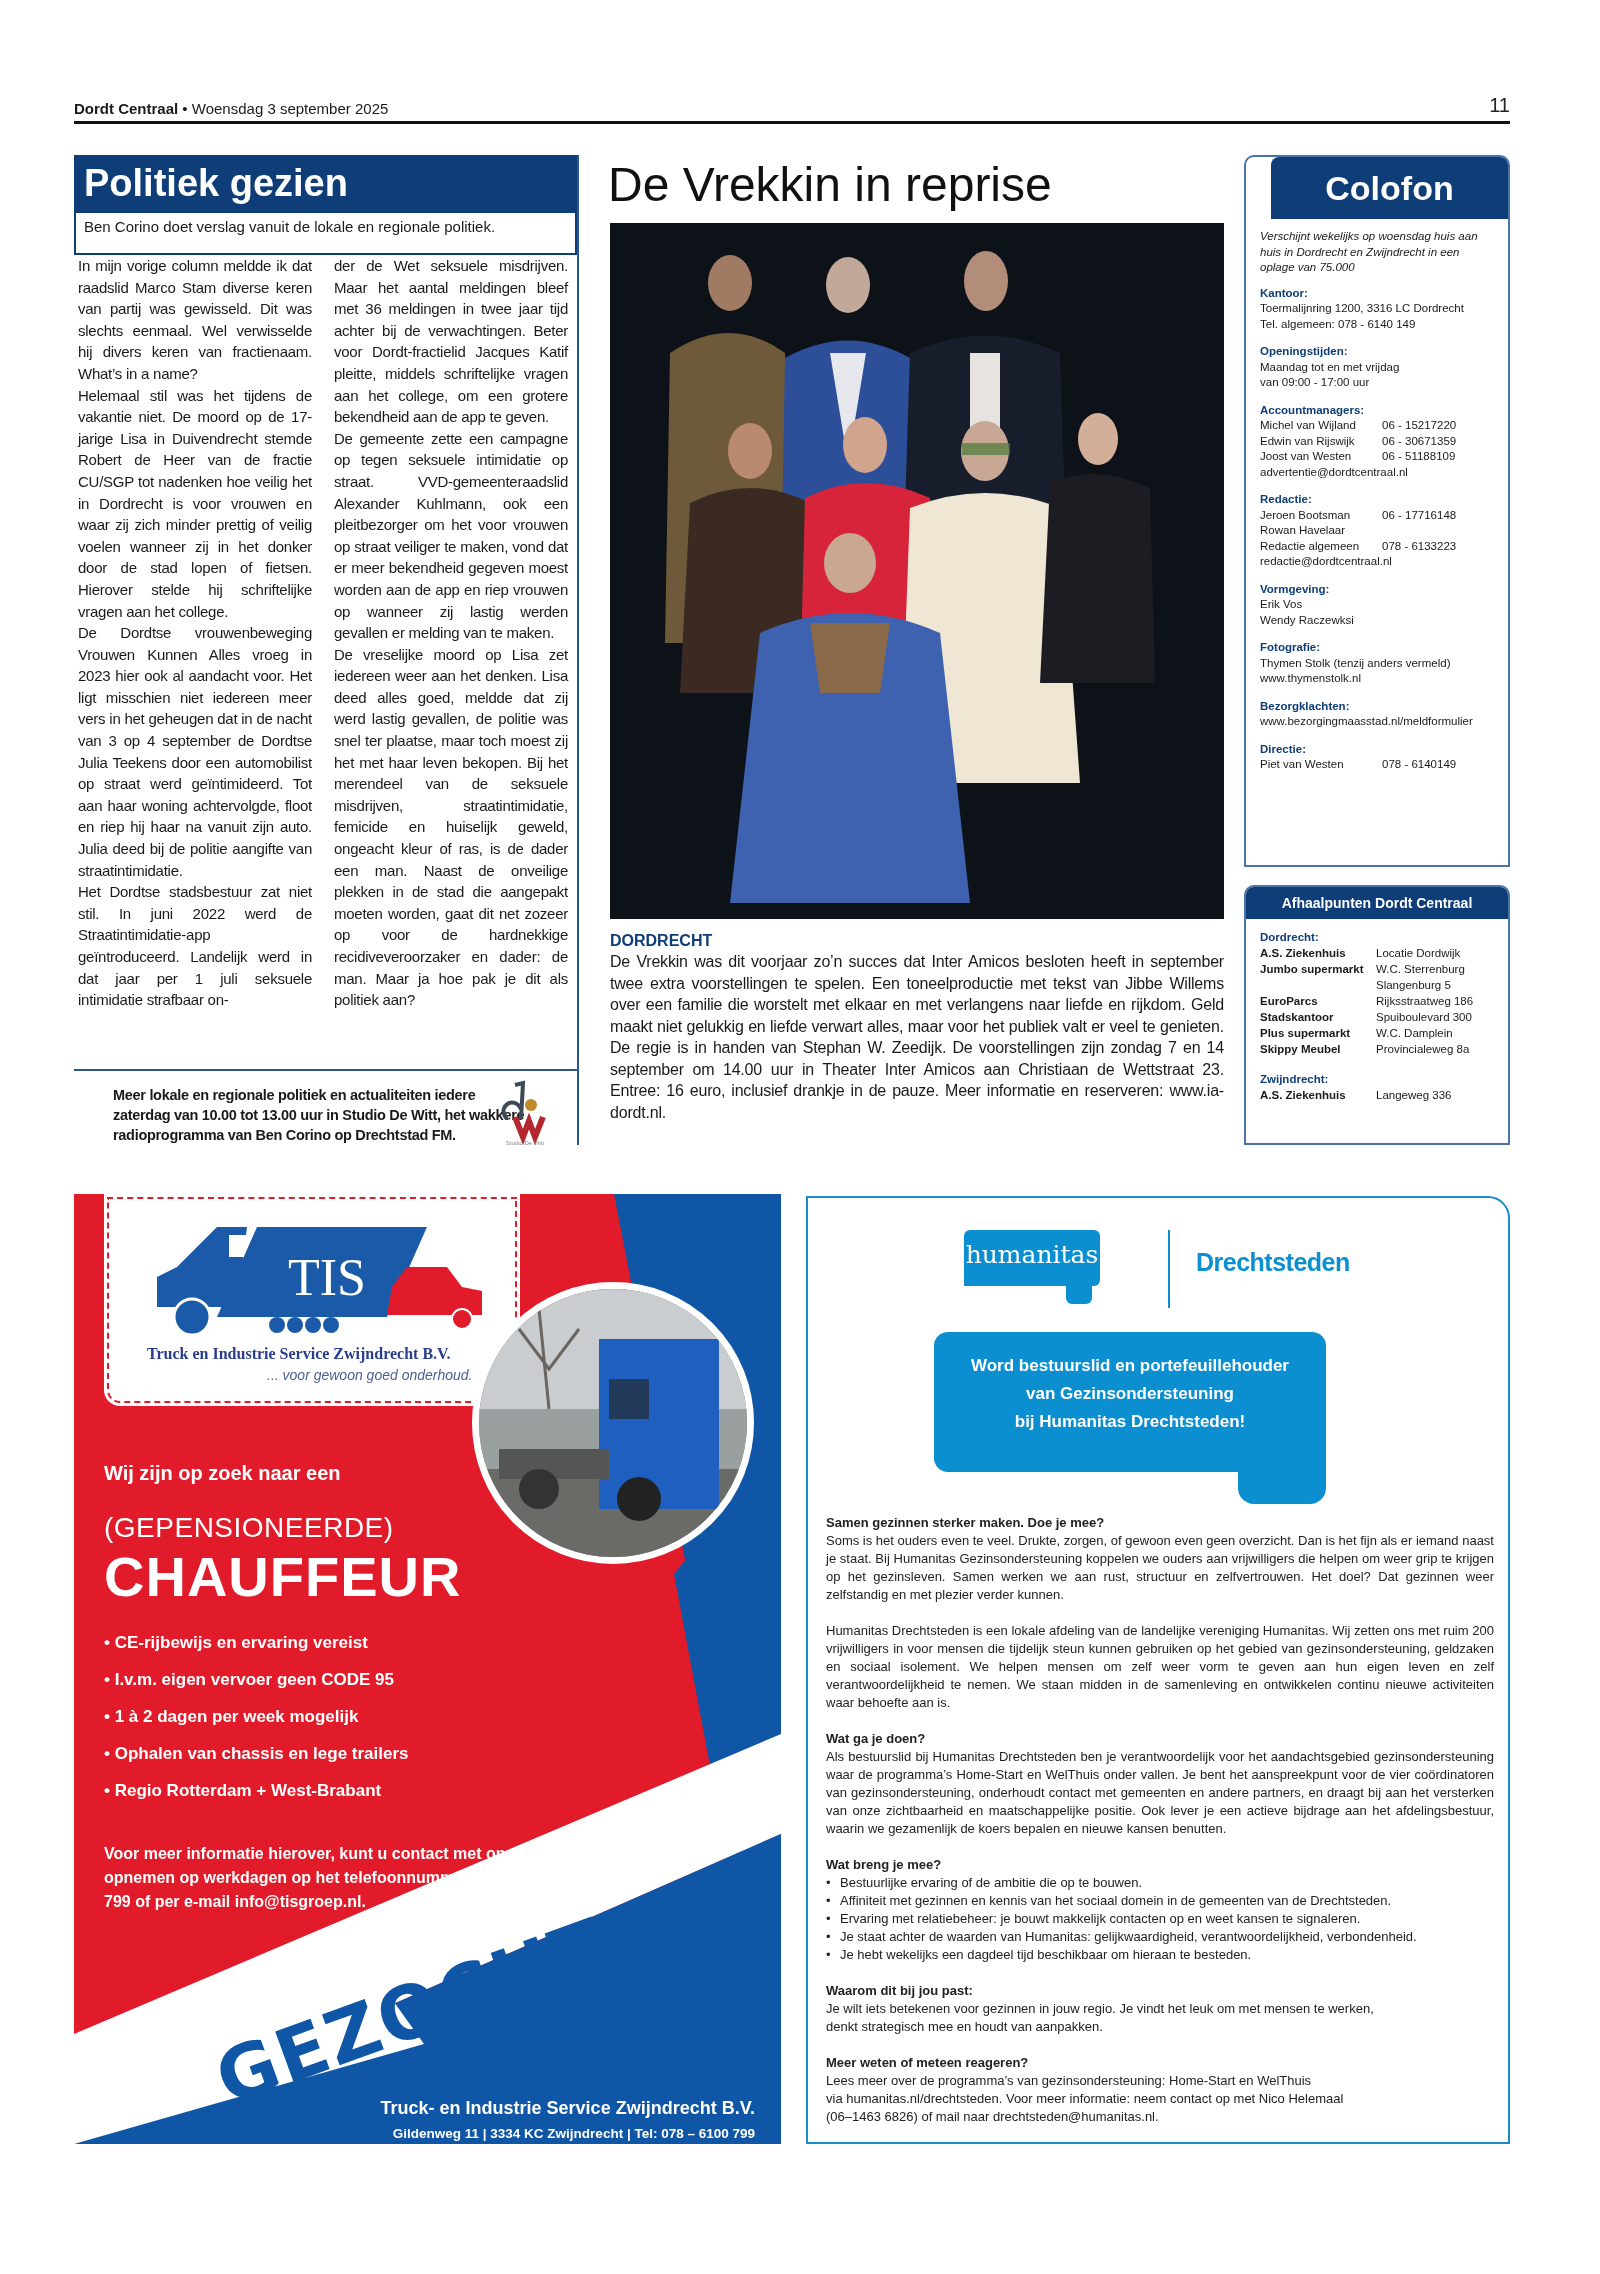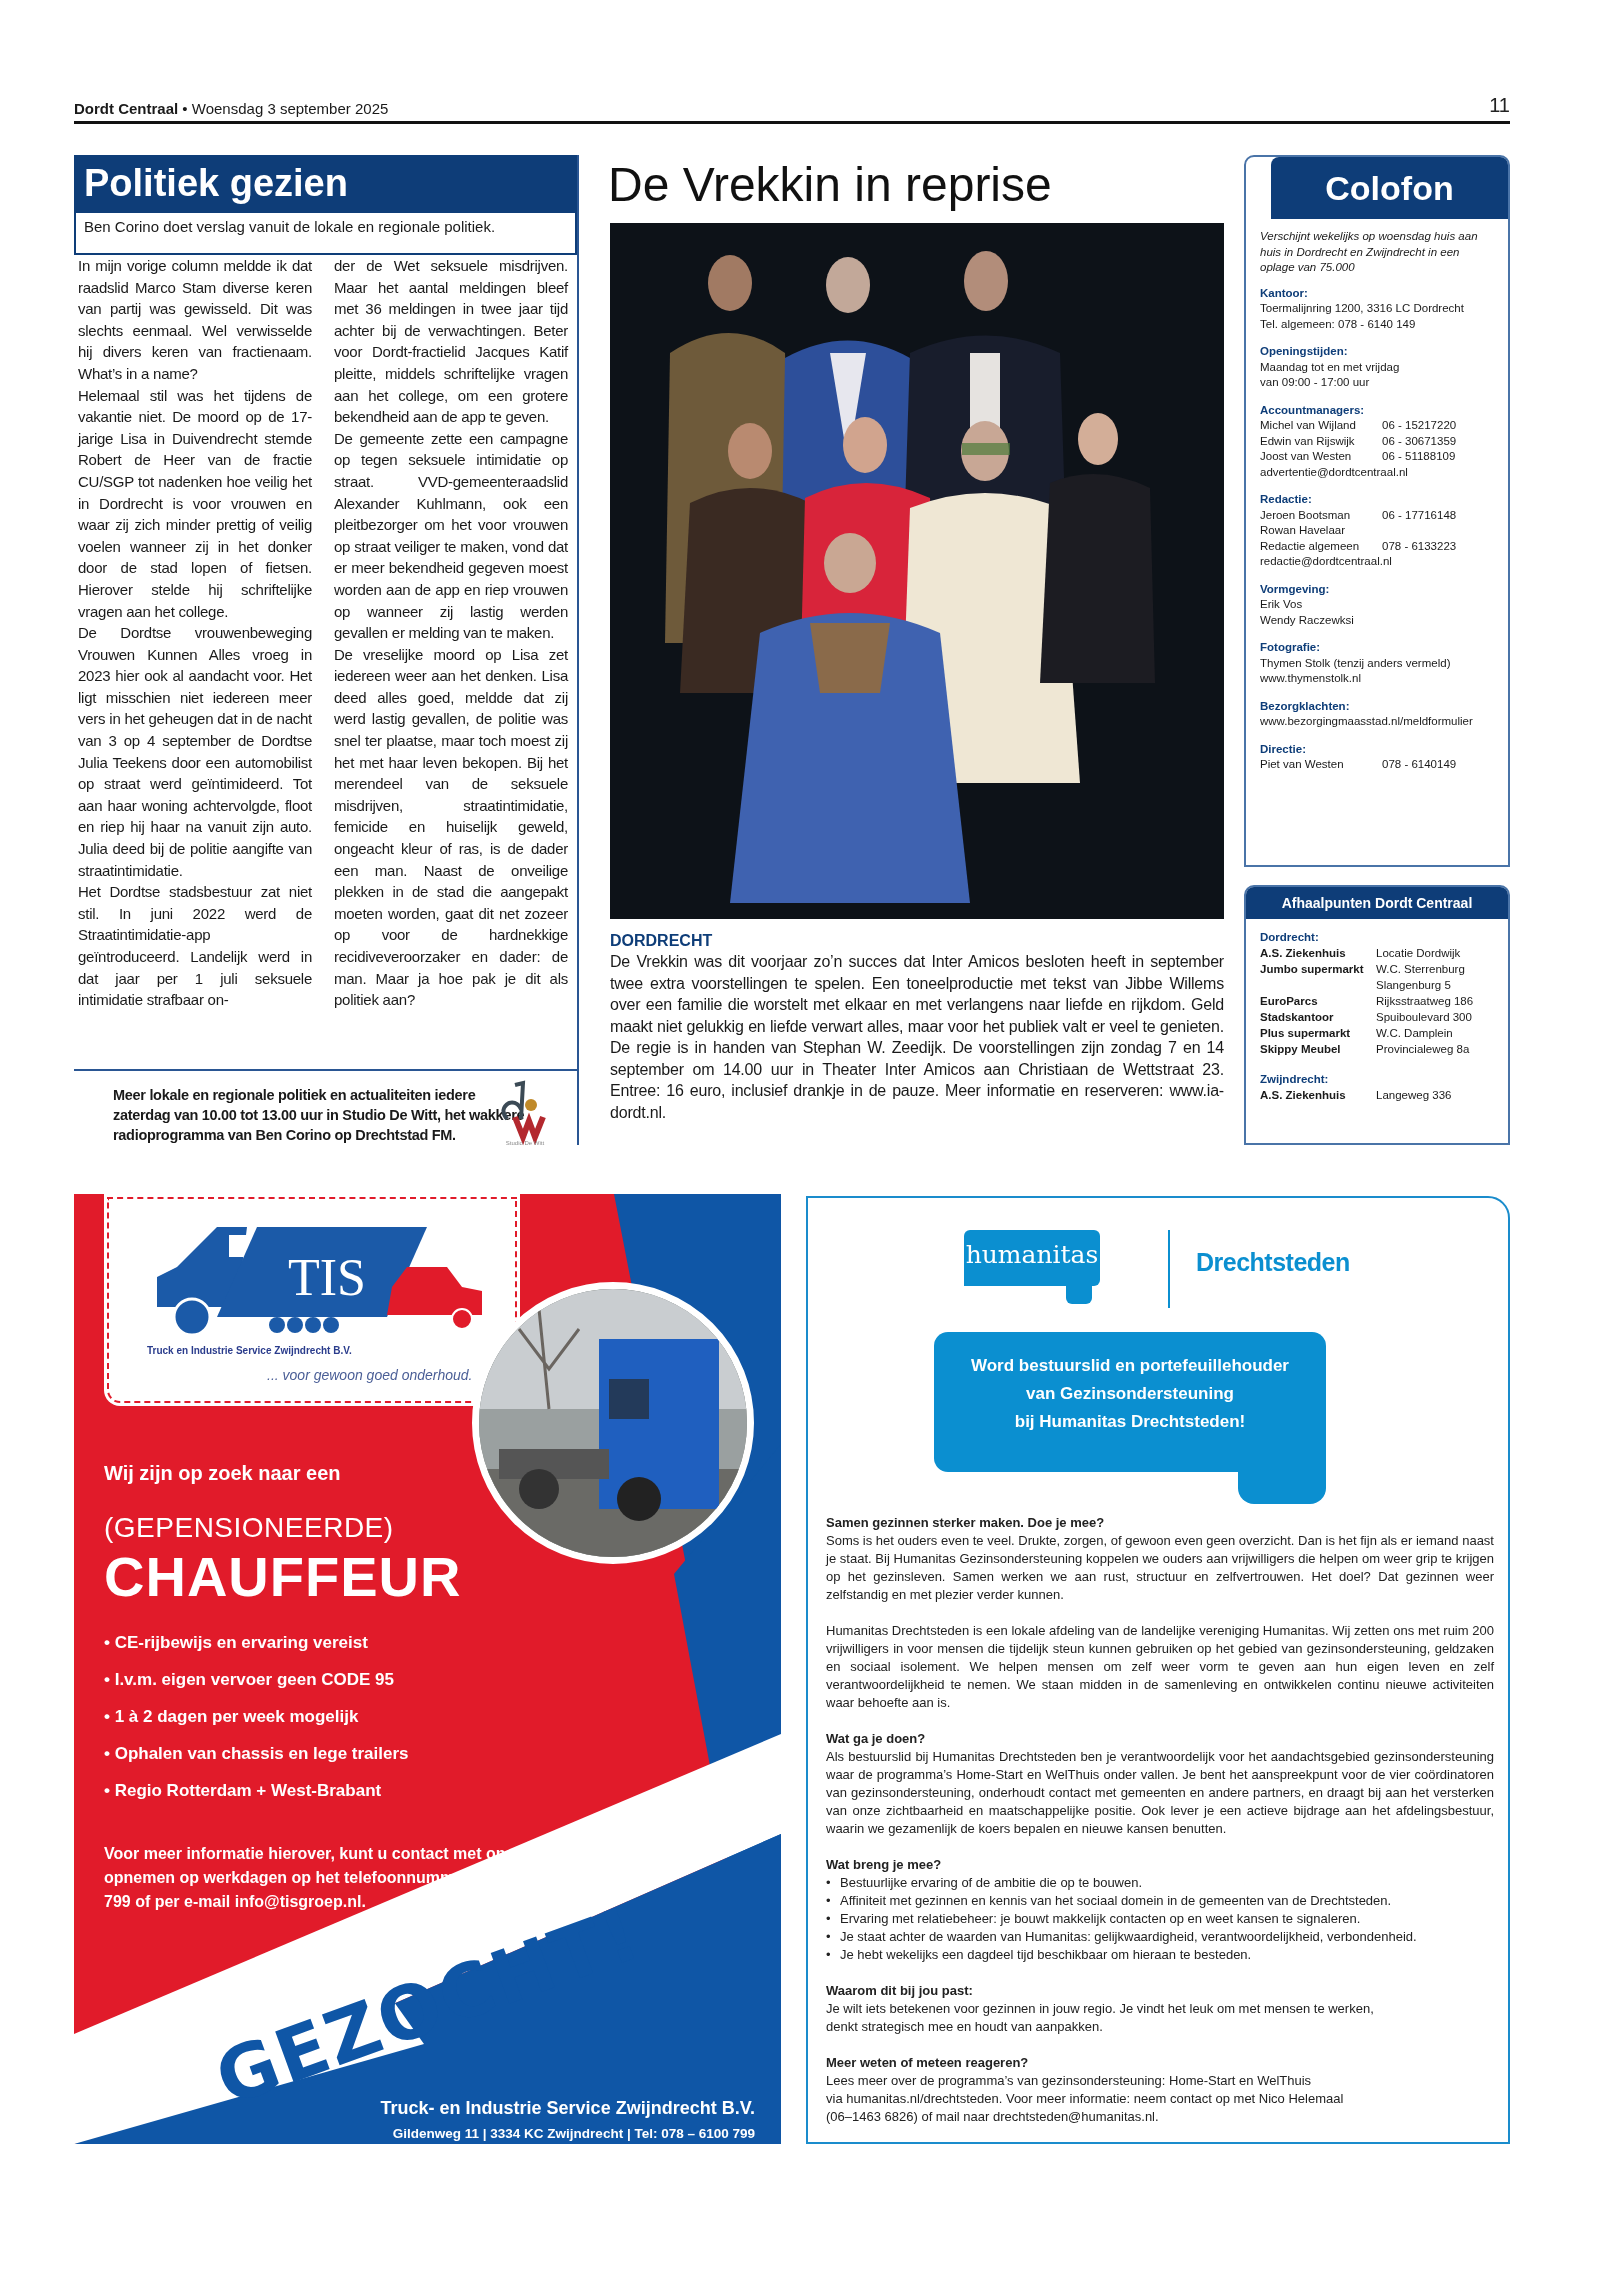--- a/index.html
+++ b/index.html
@@ -46,21 +46,21 @@
   .af-head { background: #0e3d78; color: #fff; font-size: 14px; font-weight: bold; text-align: center; height: 32px; line-height: 32px; border-radius: 8px 8px 0 0; }
   .af-body { padding: 10px 14px; font-size: 11.5px; line-height: 16px; }
   .af-body h4 { color: #0e3d78; font-size: 11.5px; font-weight: bold; }
   .af-row { display: flex; }
   .af-row .n { width: 116px; font-weight: bold; }
 
   
   .tis { position: absolute; left: 74px; top: 1194px; width: 707px; height: 950px; overflow: hidden; background: #e11b2a; }
   .tis svg.bg { position: absolute; left: 0; top: 0; }
   .tis-logo { position: absolute; left: 30px; top: 0; width: 416px; height: 212px; background: #fff; border-radius: 0 0 16px 16px; border: 3px dashed #fff; outline: 2px dashed #e11b2a; outline-offset: -5px; }
-  .tis-tagline { position: absolute; left: 40px; top: 148px; font-size: 10px; color: #2a3c8c; font-weight: bold; }
+  .tis-tagline { position: absolute; left: 40px; top: 148px; font-size: 16px; color: #2a3c8c; font-weight: bold; font-family: Liberation Serif, serif; }
   .tis-motto { position: absolute; left: 160px; top: 170px; font-size: 14px; color: #4a5e96; font-style: italic; }
   .tis-circle { position: absolute; left: 398px; top: 88px; width: 282px; height: 282px; border-radius: 50%; border: 7px solid #fff; overflow: hidden; background: #7a7f7a; }
   .tis-lead { position: absolute; left: 30px; top: 268px; color: #fff; font-size: 20px; font-weight: bold; }
   .tis-pre { position: absolute; left: 30px; top: 318px; color: #fff; font-size: 28px; font-weight: normal; letter-spacing: 0.5px; }
   .tis-big { position: absolute; left: 30px; top: 350px; color: #fff; font-size: 56px; font-weight: bold; letter-spacing: 1px; }
   .tis-bullets { position: absolute; left: 30px; top: 430px; color: #fff; font-size: 17px; font-weight: bold; line-height: 37px; list-style: none; }
   .tis-contact { position: absolute; left: 30px; top: 648px; color: #fff; font-size: 16px; font-weight: bold; line-height: 24px; width: 460px; }
   .tis-gezocht { position: absolute; left: 160px; top: 842px; color: #0f56a6; font-size: 74px; font-weight: 900; transform: rotate(-20deg); transform-origin: left bottom; letter-spacing: 2px; font-family: "DejaVu Sans", sans-serif; }
   .tis-foot1 { position: absolute; right: 26px; top: 1104px; color: #fff; font-size: 18px; font-weight: bold; }
   .tis-foot2 { position: absolute; right: 26px; top: 1132px; color: #fff; font-size: 13.5px; font-weight: bold; }

